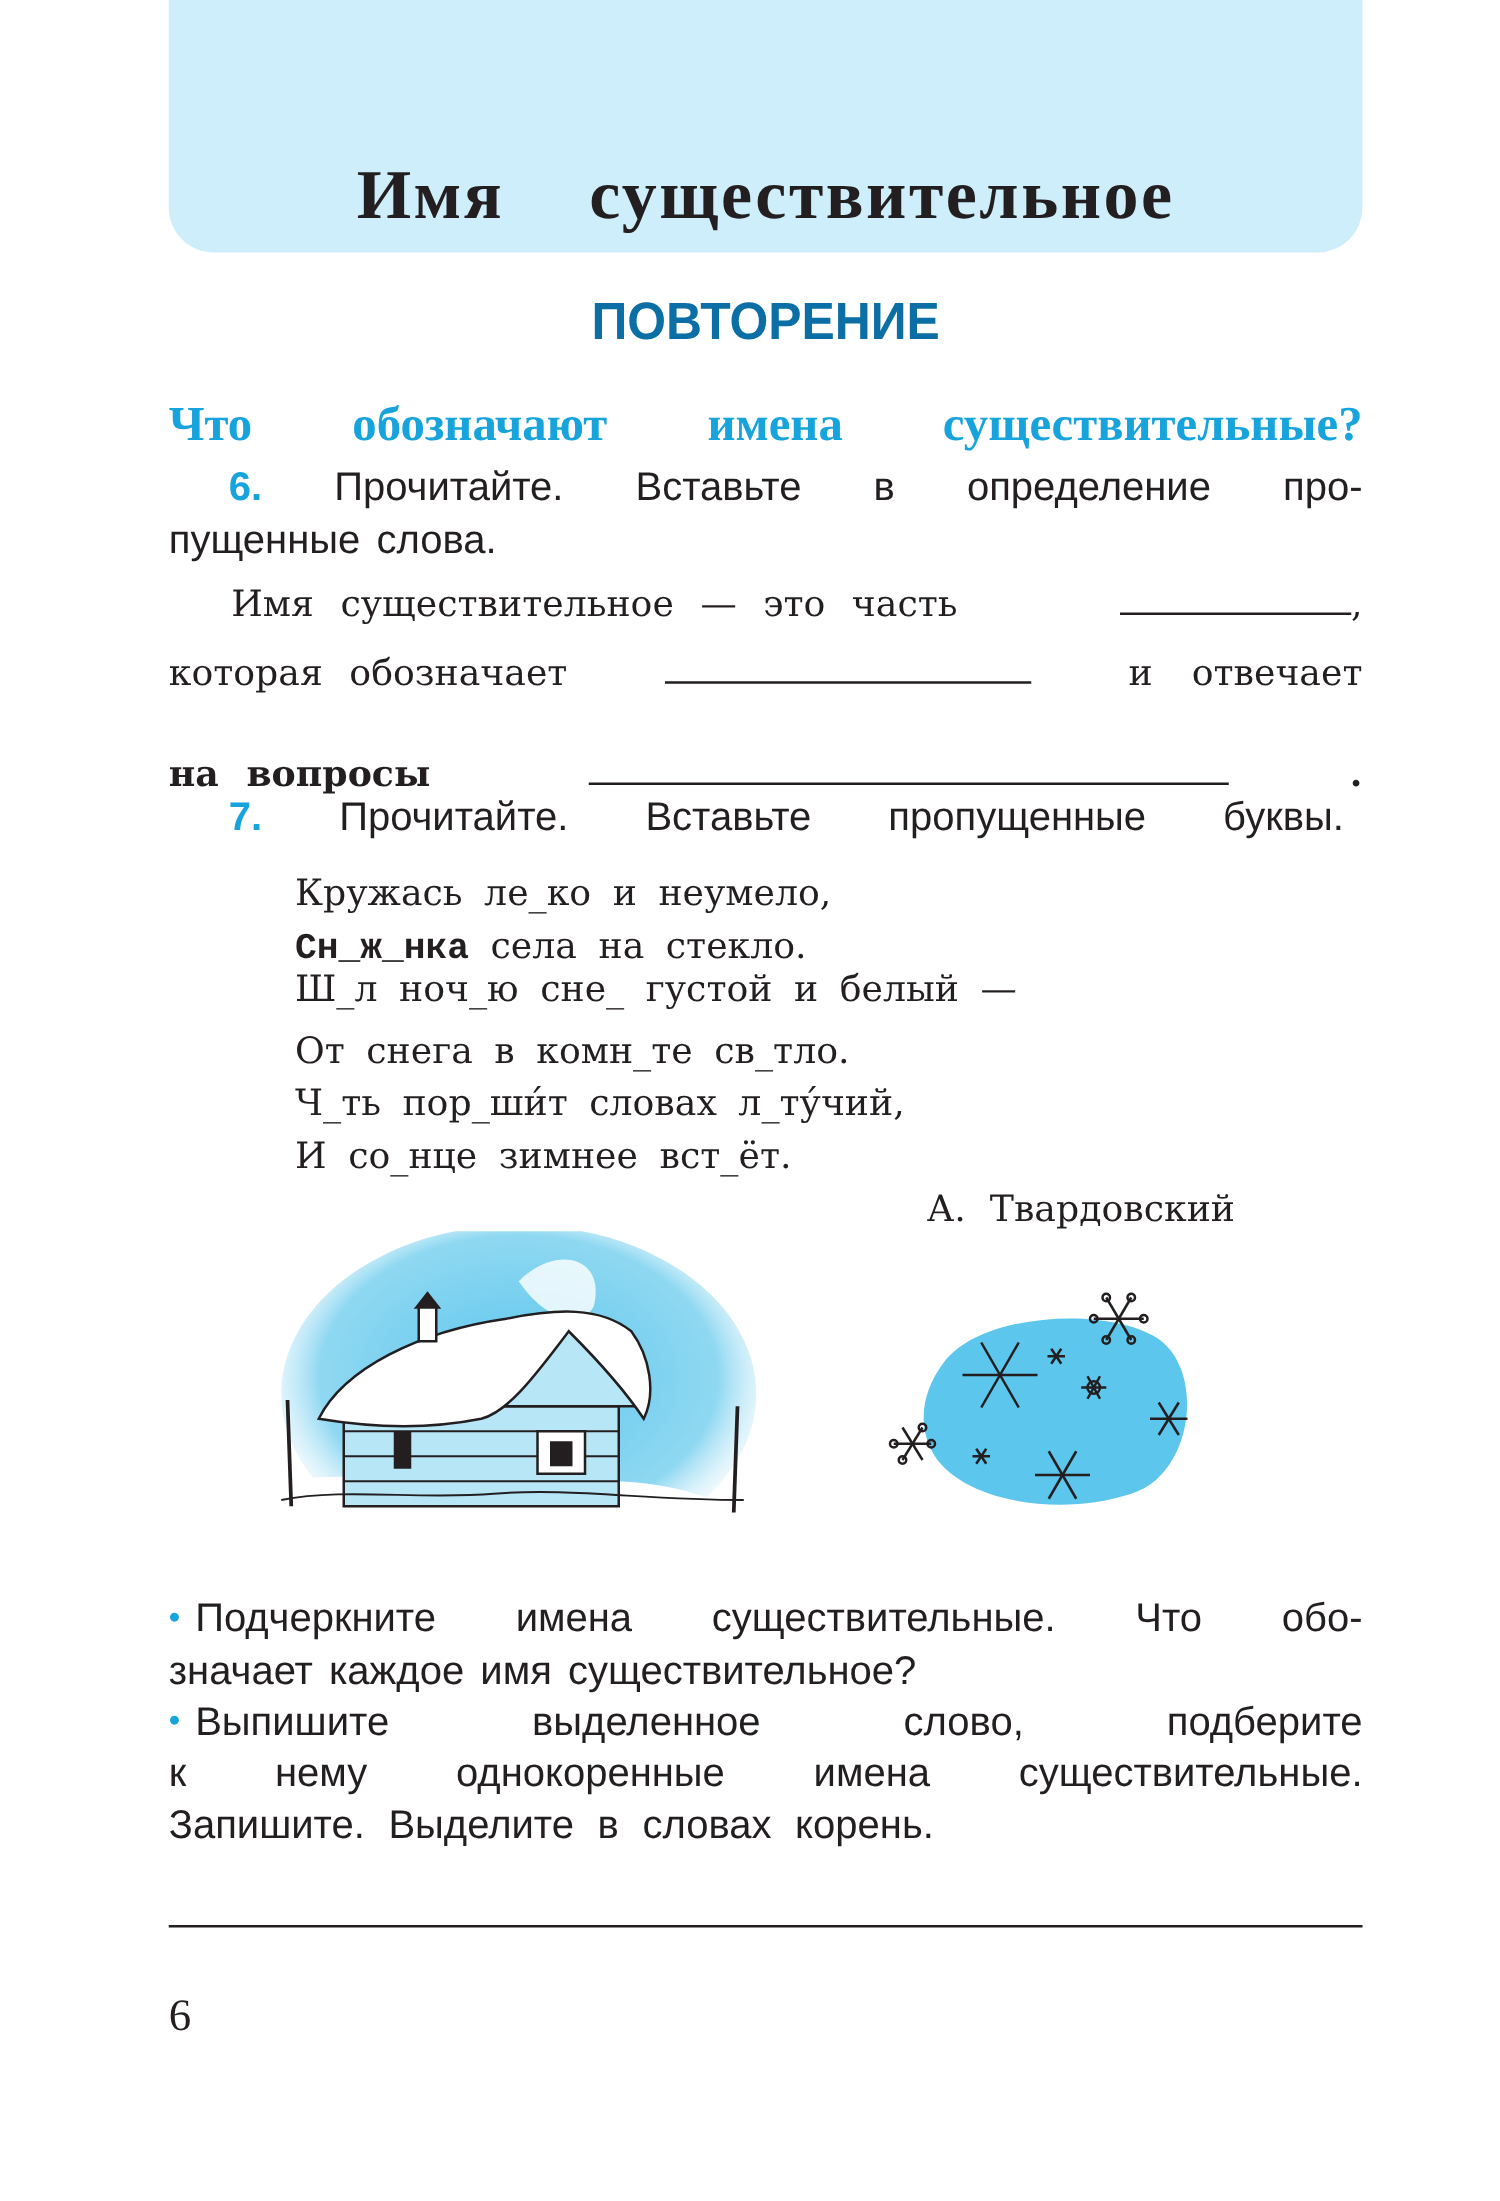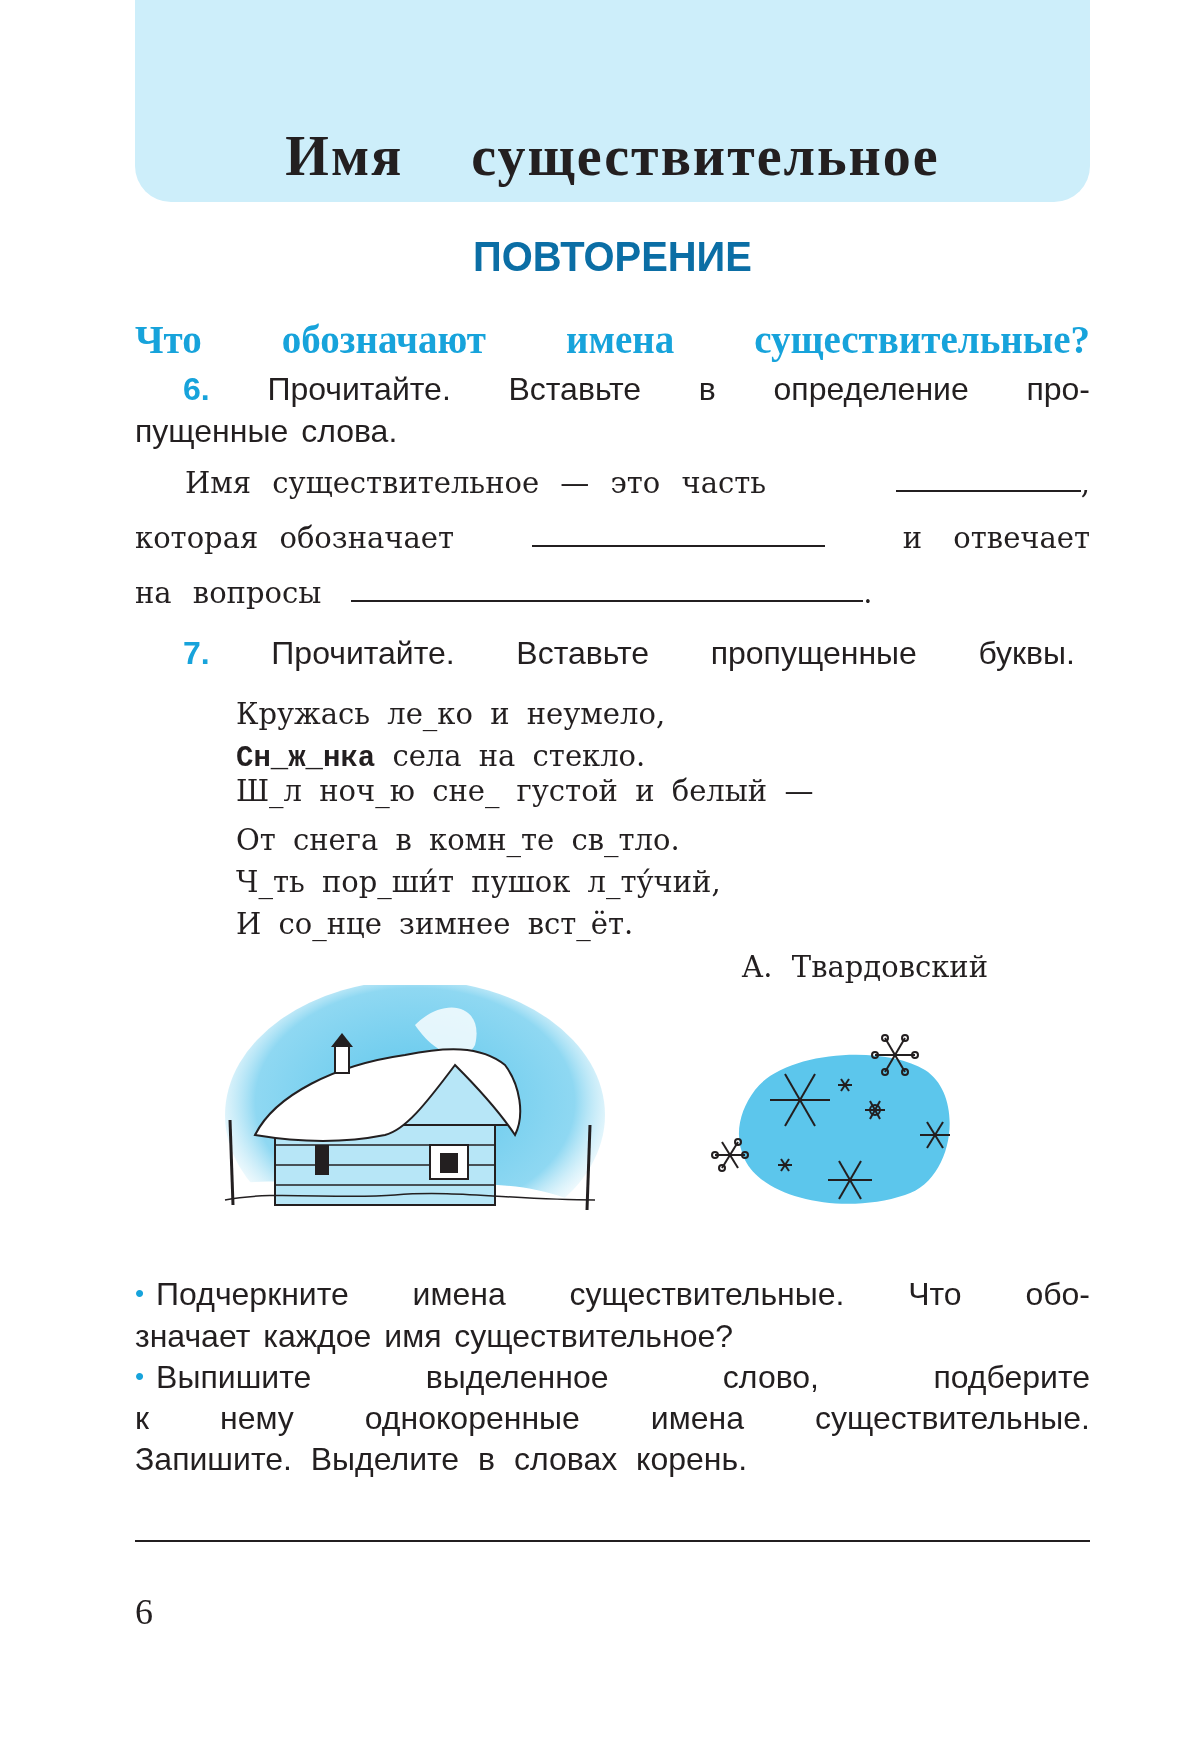--- a/index.html
+++ b/index.html
@@ -69,36 +69,36 @@
   <span style="display:flex; align-items:flex-end;">
     <span class="blank" style="width:185px;"></span>
     <span>,</span>
   </span>
 </div>
 <div class="abs def-line" style="top:524px;">
   <span style="word-spacing:12px;">которая обозначает</span>
   <span class="blank" style="width:293px;"></span>
   <span style="word-spacing:22px;">и отвечает</span>
 </div>
-<div class="abs def-line" style="top:579px; justify-content:flex-start;">
+<div class="abs def-line" style="top:605px; justify-content:space-between;font-weight:bold;">
   <span style="word-spacing:12px;">на вопросы</span>
   <span class="blank" style="width:512px; margin-left:30px;"></span>
   <span>.</span>
 </div>
 
 <div class="abs task-line" style="top:637px; width:940px;">
   <span style="padding-left:48px;"></span><span class="task-num">7.</span>
   <span>Прочитайте. Вставьте пропущенные буквы.</span>
 </div>
 
 <div class="abs poem-line" style="top:700px;">Кружась ле_ко и неумело,</div>
 <div class="abs poem-line" style="top:742px;"><b>Сн_ж_нка</b><span style="white-space:pre;"> села на стекло.</span></div>
 <div class="abs poem-line" style="top:777px;text-align:center;">Ш_л ноч_ю сне_ густой и белый —</div>
 <div class="abs poem-line" style="top:826px;">От снега в комн_те св_тло.</div>
-<div class="abs poem-line" style="top:868px;">Ч_ть пор_ши́т пушок л_ту́чий,</div>
+<div class="abs poem-line" style="top:868px;">Ч_ть пор_ши́т словах л_ту́чий,</div>
 <div class="abs poem-line" style="top:910px;">И со_нце зимнее вст_ёт.</div>
 <div id="author" class="abs">А. Твардовский</div>
 
 <div class="abs" style="left:215px; top:985px; width:395px; height:290px;">
   <svg width="395" height="290" viewBox="0 0 395 290">
     <defs>
       <radialGradient id="skyg" cx="50%" cy="45%" r="60%">
         <stop offset="0%" stop-color="#5cc6ec"></stop>
         <stop offset="70%" stop-color="#8fd8f2"></stop>
         <stop offset="100%" stop-color="#ffffff" stop-opacity="0"></stop>

